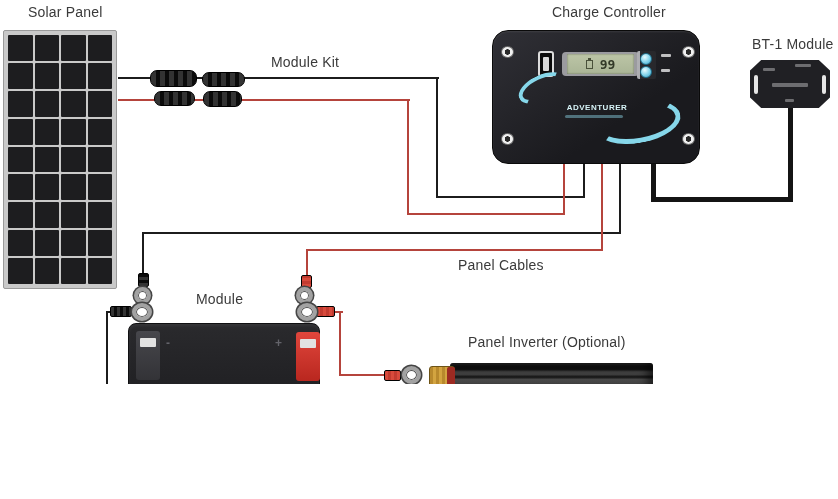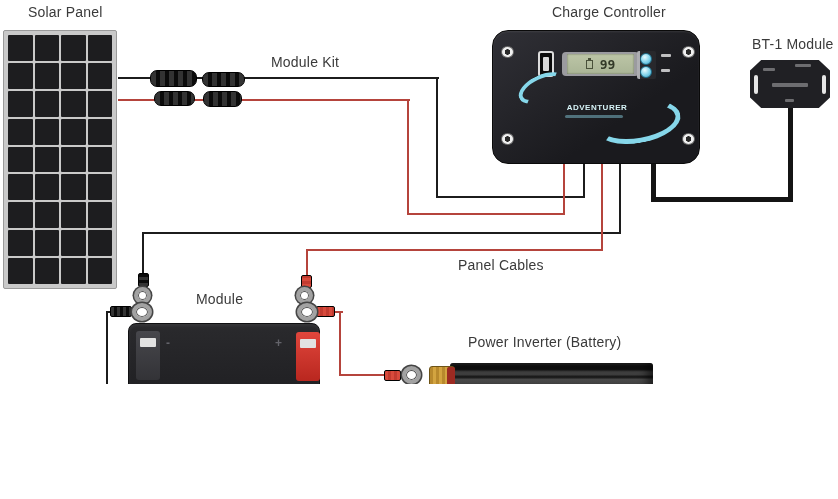--- a/index.html
+++ b/index.html
@@ -94,21 +94,21 @@
 <body>
 
 <div class="canvas">
 
   <span class="lbl" style="left:28px;top:4px">Solar Panel</span>
   <span class="lbl" style="left:271px;top:54px">Module Kit</span>
   <span class="lbl" style="left:552px;top:4px">Charge Controller</span>
   <span class="lbl" style="left:752px;top:36px">BT-1 Module</span>
   <span class="lbl" style="left:458px;top:257px">Panel Cables</span>
   <span class="lbl" style="left:196px;top:291px">Module</span>
-  <span class="lbl" style="left:468px;top:334px">Power Inverter (Battery)</span>
+  <span class="lbl" style="left:468px;top:334px">Panel Inverter (Optional)</span>
 
   <div class="wire black" style="left:118px;top:77px;width:321px;height:2px"></div>
   <div class="wire black" style="left:436px;top:77px;width:2px;height:121px"></div>
   <div class="wire black" style="left:436px;top:196px;width:149px;height:2px"></div>
   <div class="wire black" style="left:583px;top:162px;width:2px;height:36px"></div>
 
   <div class="wire red" style="left:118px;top:99px;width:292px;height:2px"></div>
   <div class="wire red" style="left:407px;top:99px;width:2px;height:116px"></div>
   <div class="wire red" style="left:407px;top:213px;width:158px;height:2px"></div>
   <div class="wire red" style="left:563px;top:162px;width:2px;height:53px"></div>

